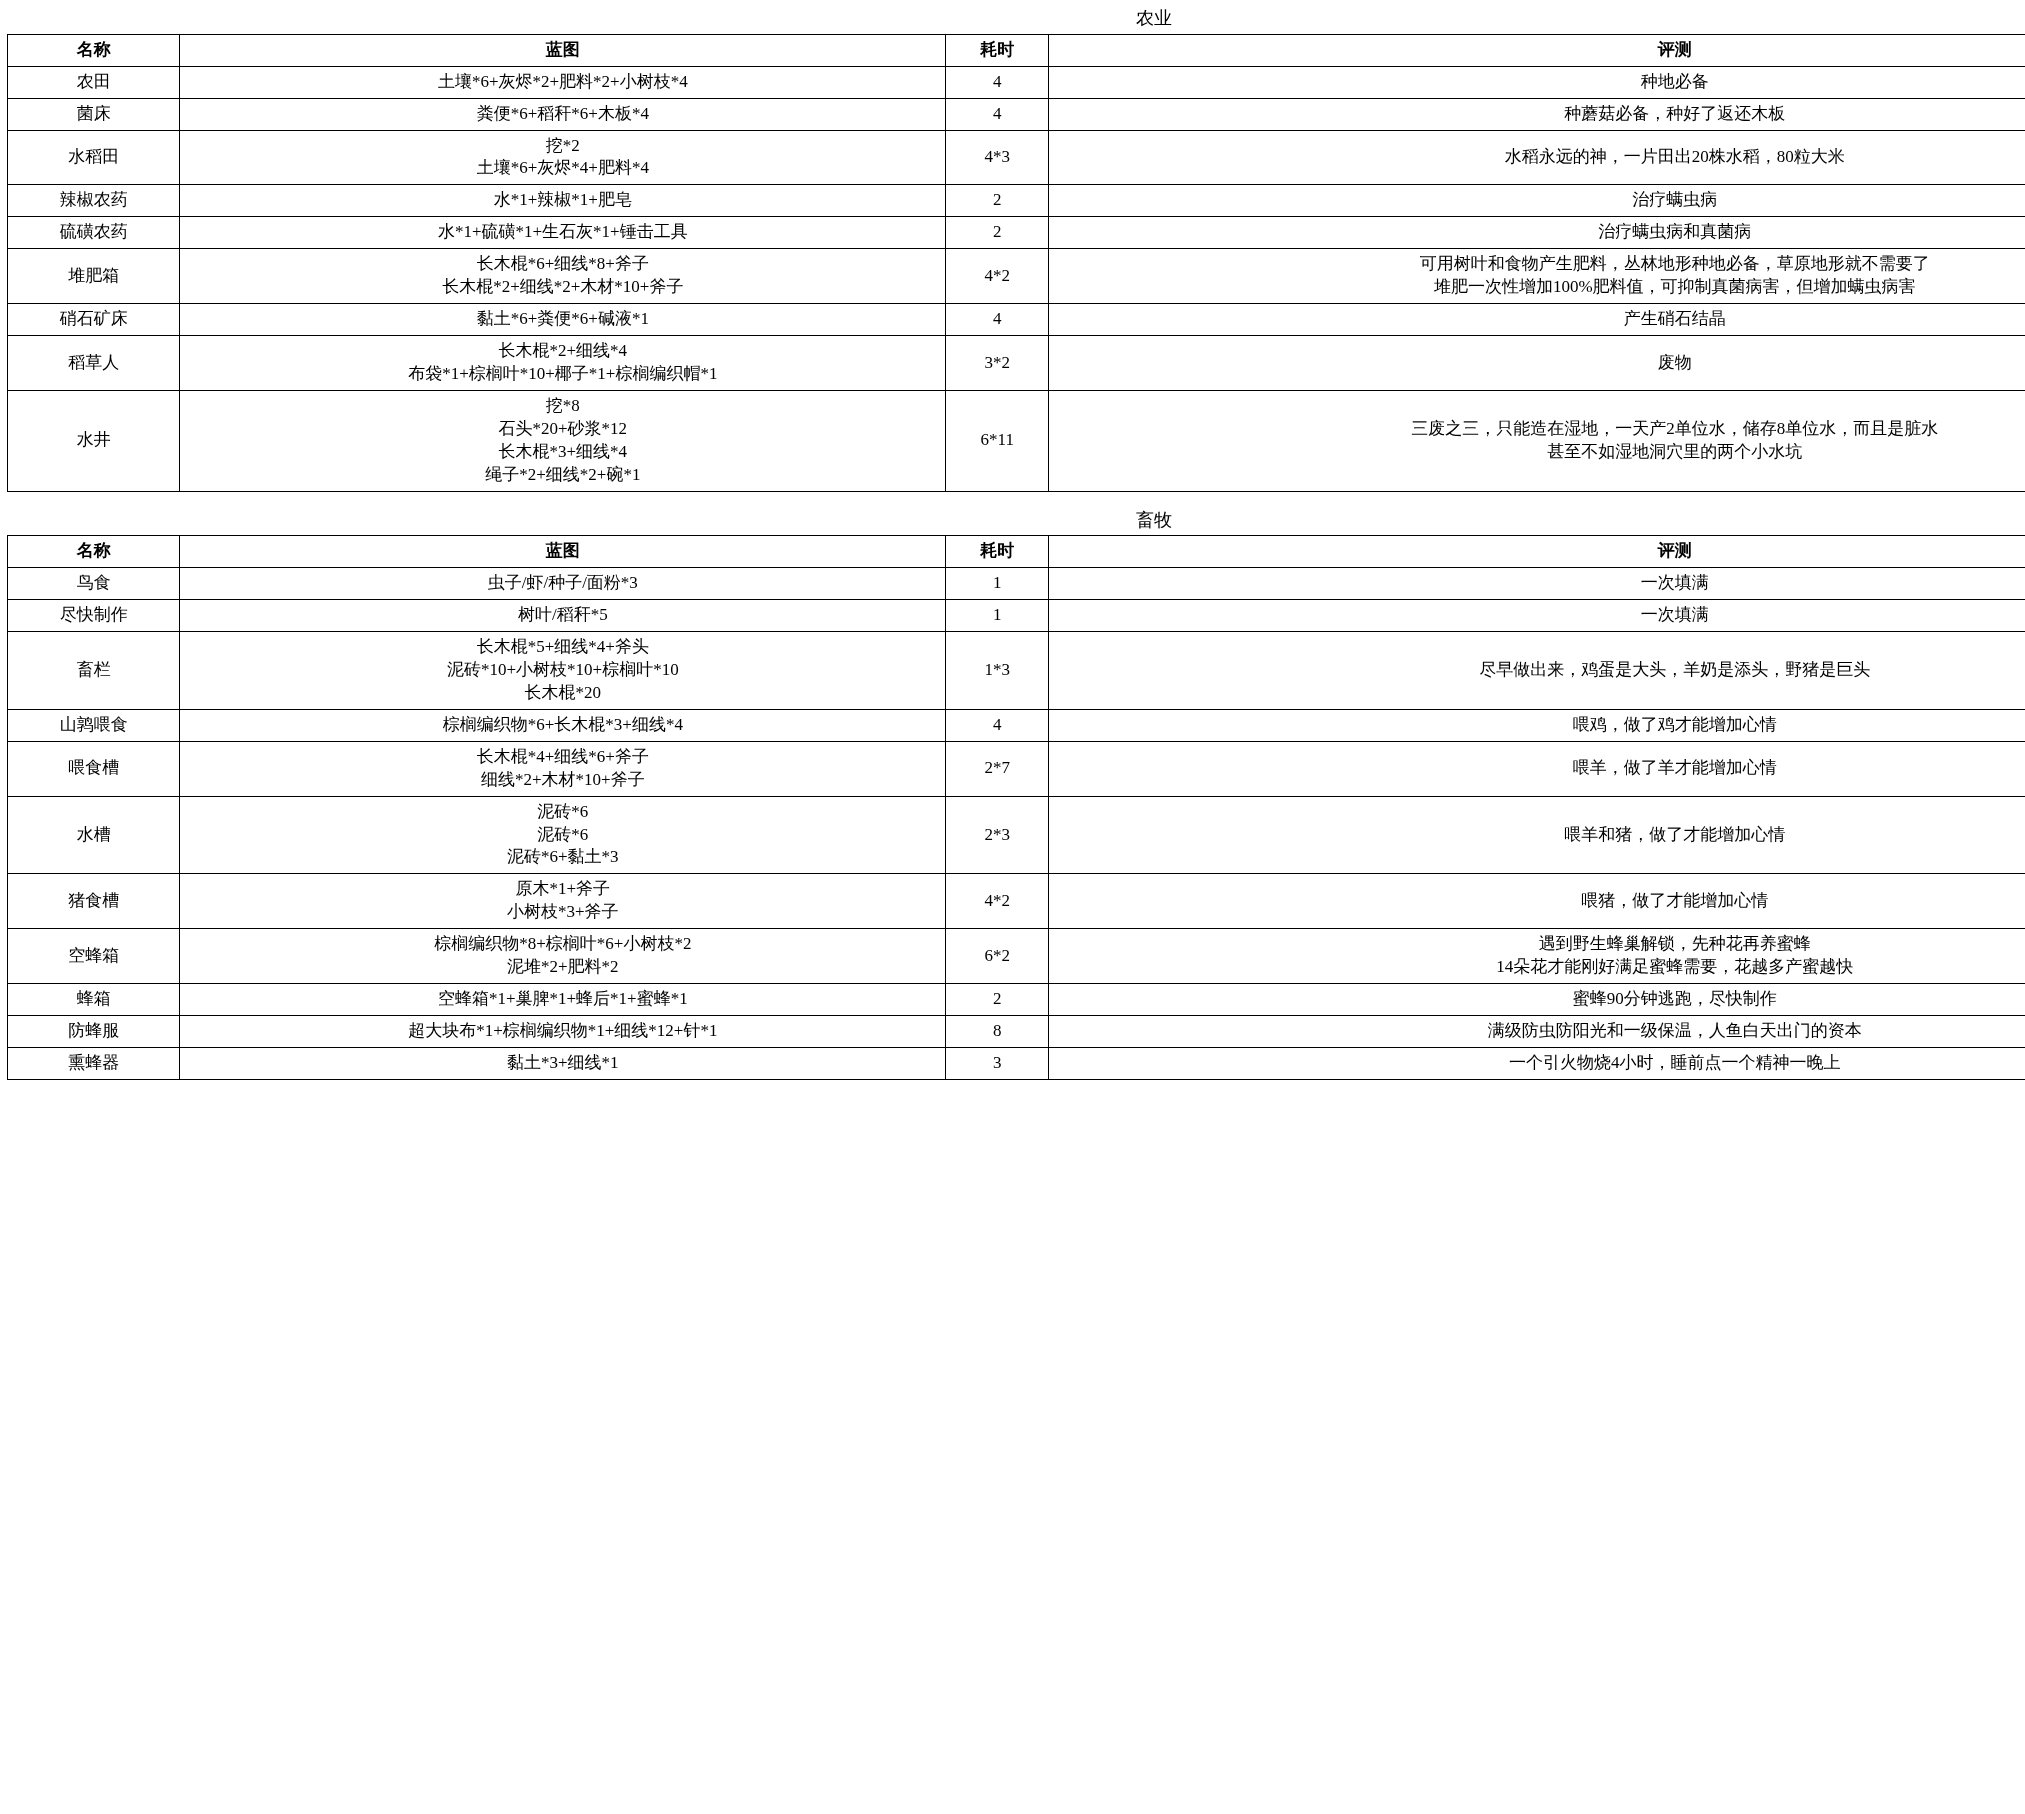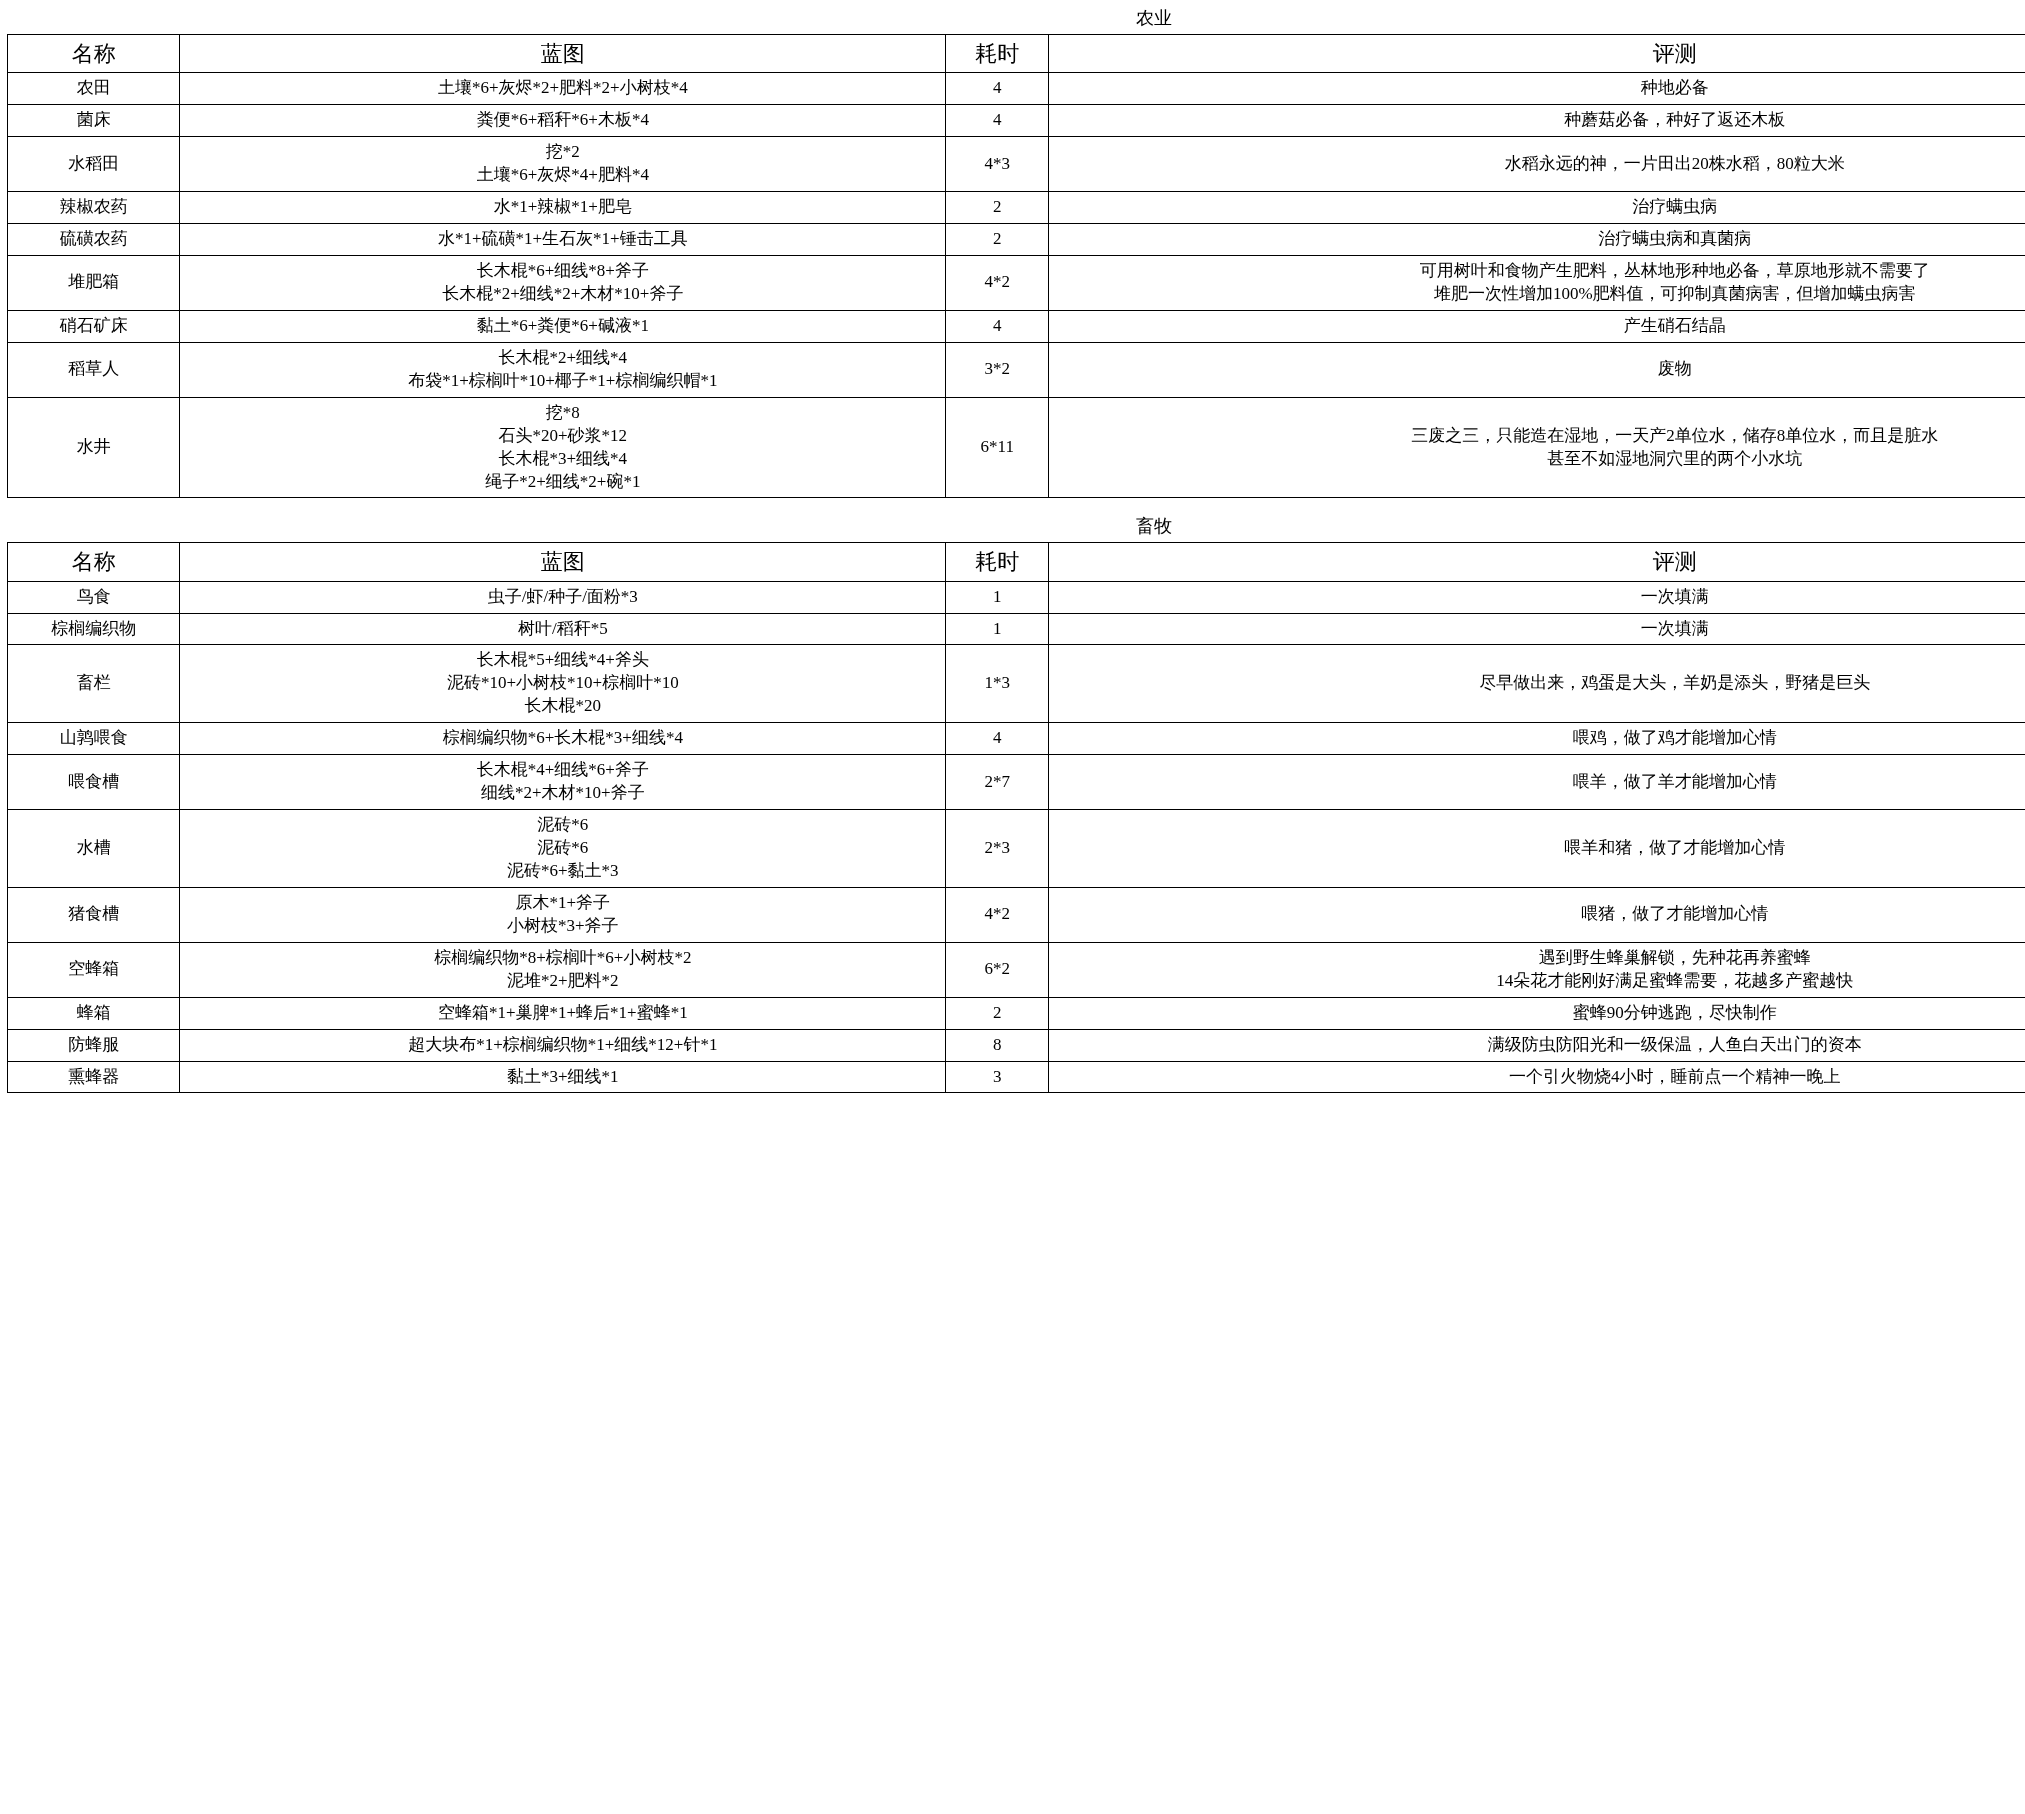--- a/index.html
+++ b/index.html
@@ -34,22 +34,22 @@
     border: 1.2px solid #000000;
     font-size: 17px;
     line-height: 1.35;
     padding: 4px 3.2px;
     vertical-align: middle;
     text-align: center;
     font-weight: normal;
     overflow-wrap: break-word;
   }
   table.grid thead td {
-    font-weight: normal;
-    font-size: 22px;
+    font-weight: bold;
+    font-size: 17px;
   }
   col.c-name { width: 172px; }
   col.c-bp   { width: 766px; }
   col.c-time { width: 103px; }
   col.c-rev  { width: 1252px; }
   .cell-lines > div { white-space: nowrap; }
   .name-cell { font-weight: normal; margin-top: 7px; }
   .spacer { height: 13.8px; }
 </style>
 </head>
@@ -236,21 +236,21 @@
               </div>
             </td>
             <td>1</td>
             <td>
               <div class="cell-lines">
                 <div>一次填满</div>
               </div>
             </td>
           </tr>
           <tr>
-            <td class="name-cell">棕榈编织物</td>
+            <td class="name-cell">尽快制作</td>
             <td>
               <div class="cell-lines">
                 <div>树叶/稻秆*5</div>
               </div>
             </td>
             <td>1</td>
             <td>
               <div class="cell-lines">
                 <div>一次填满</div>
               </div>

